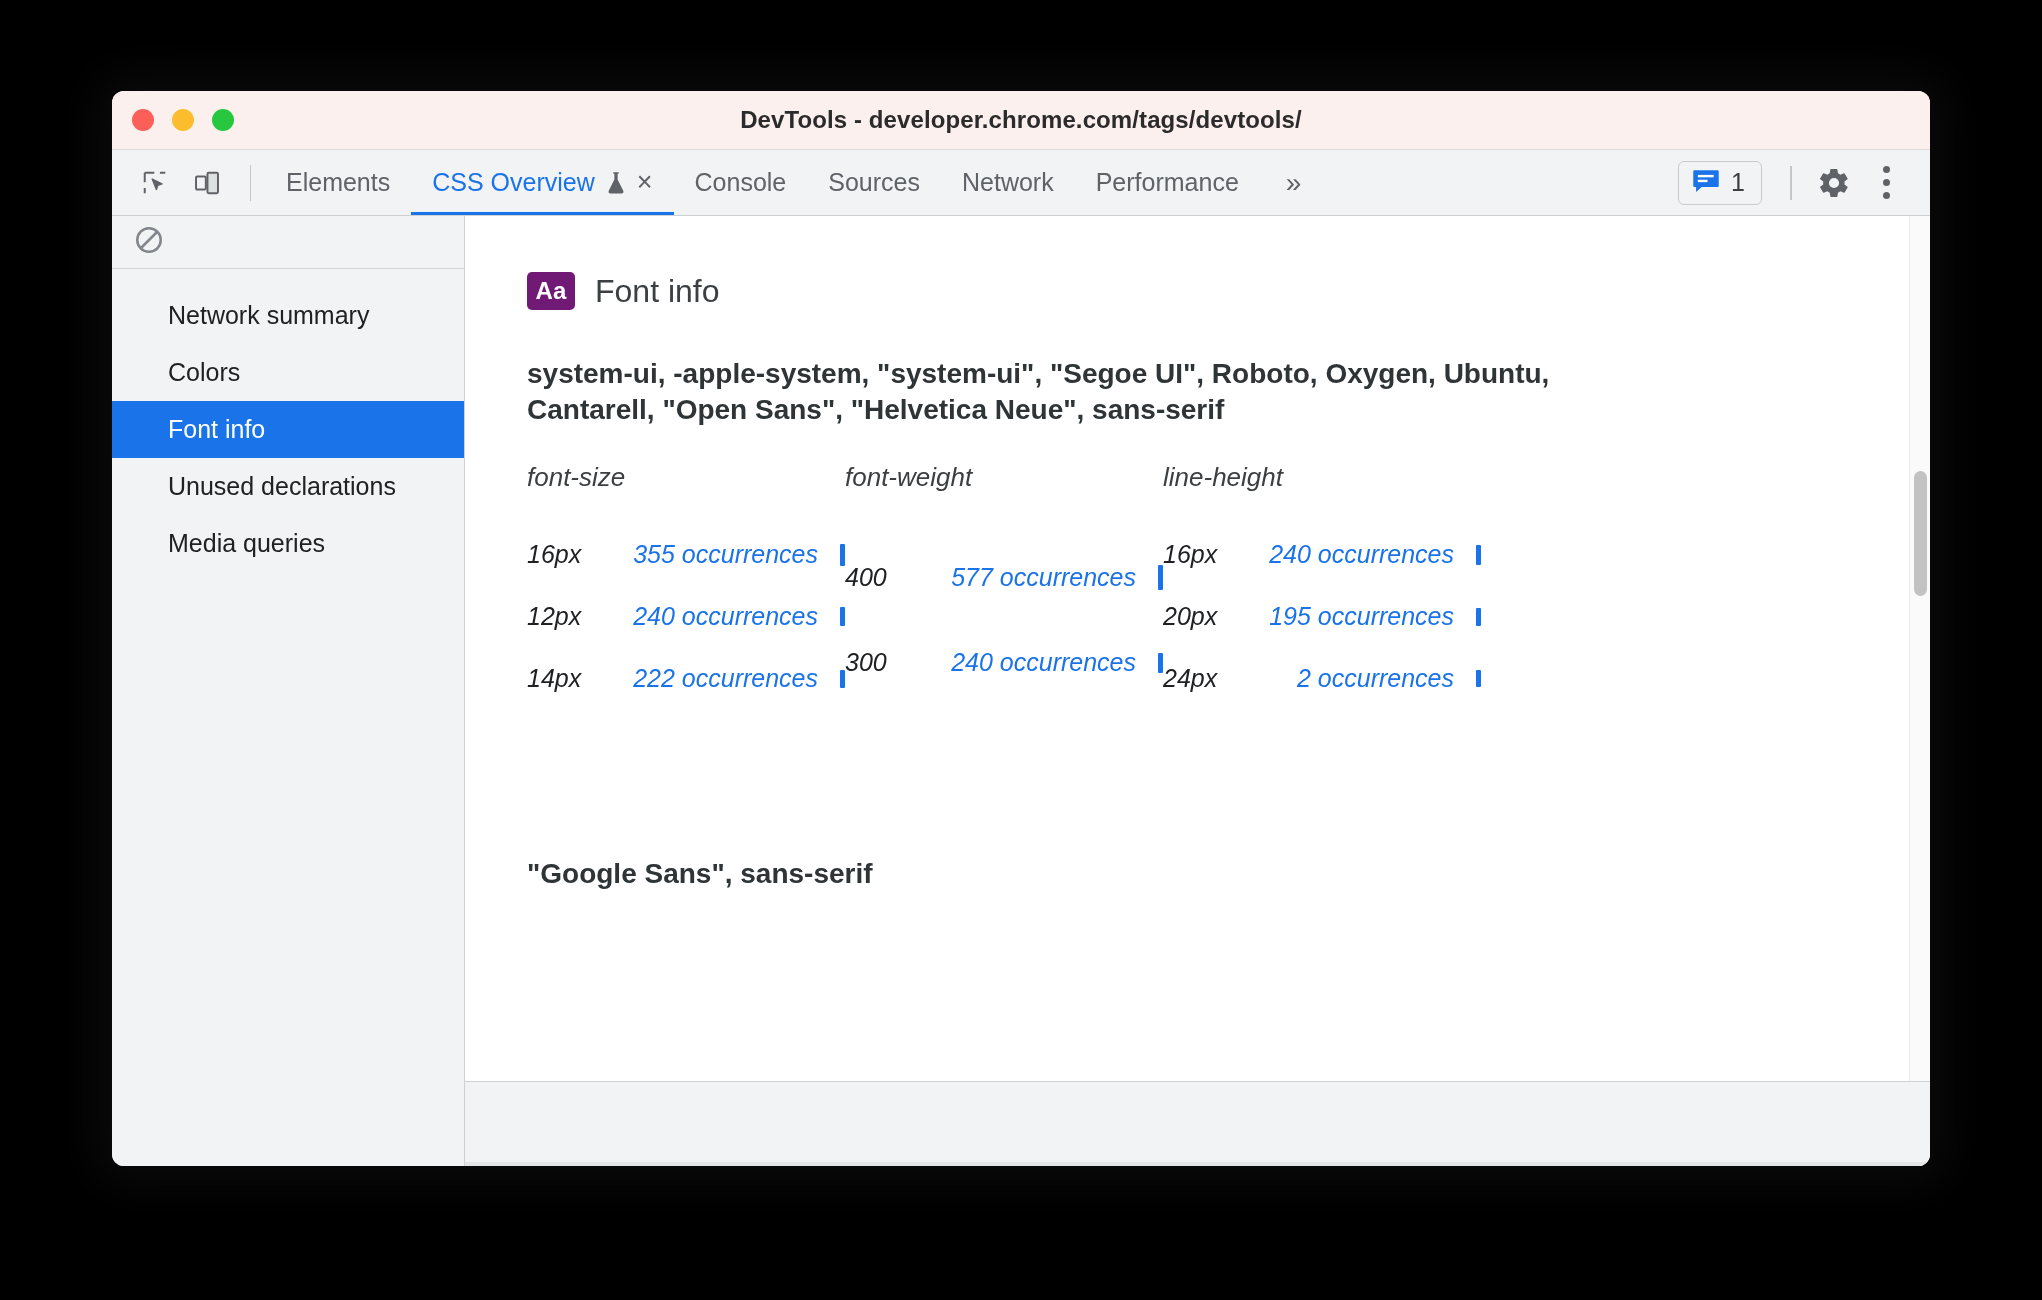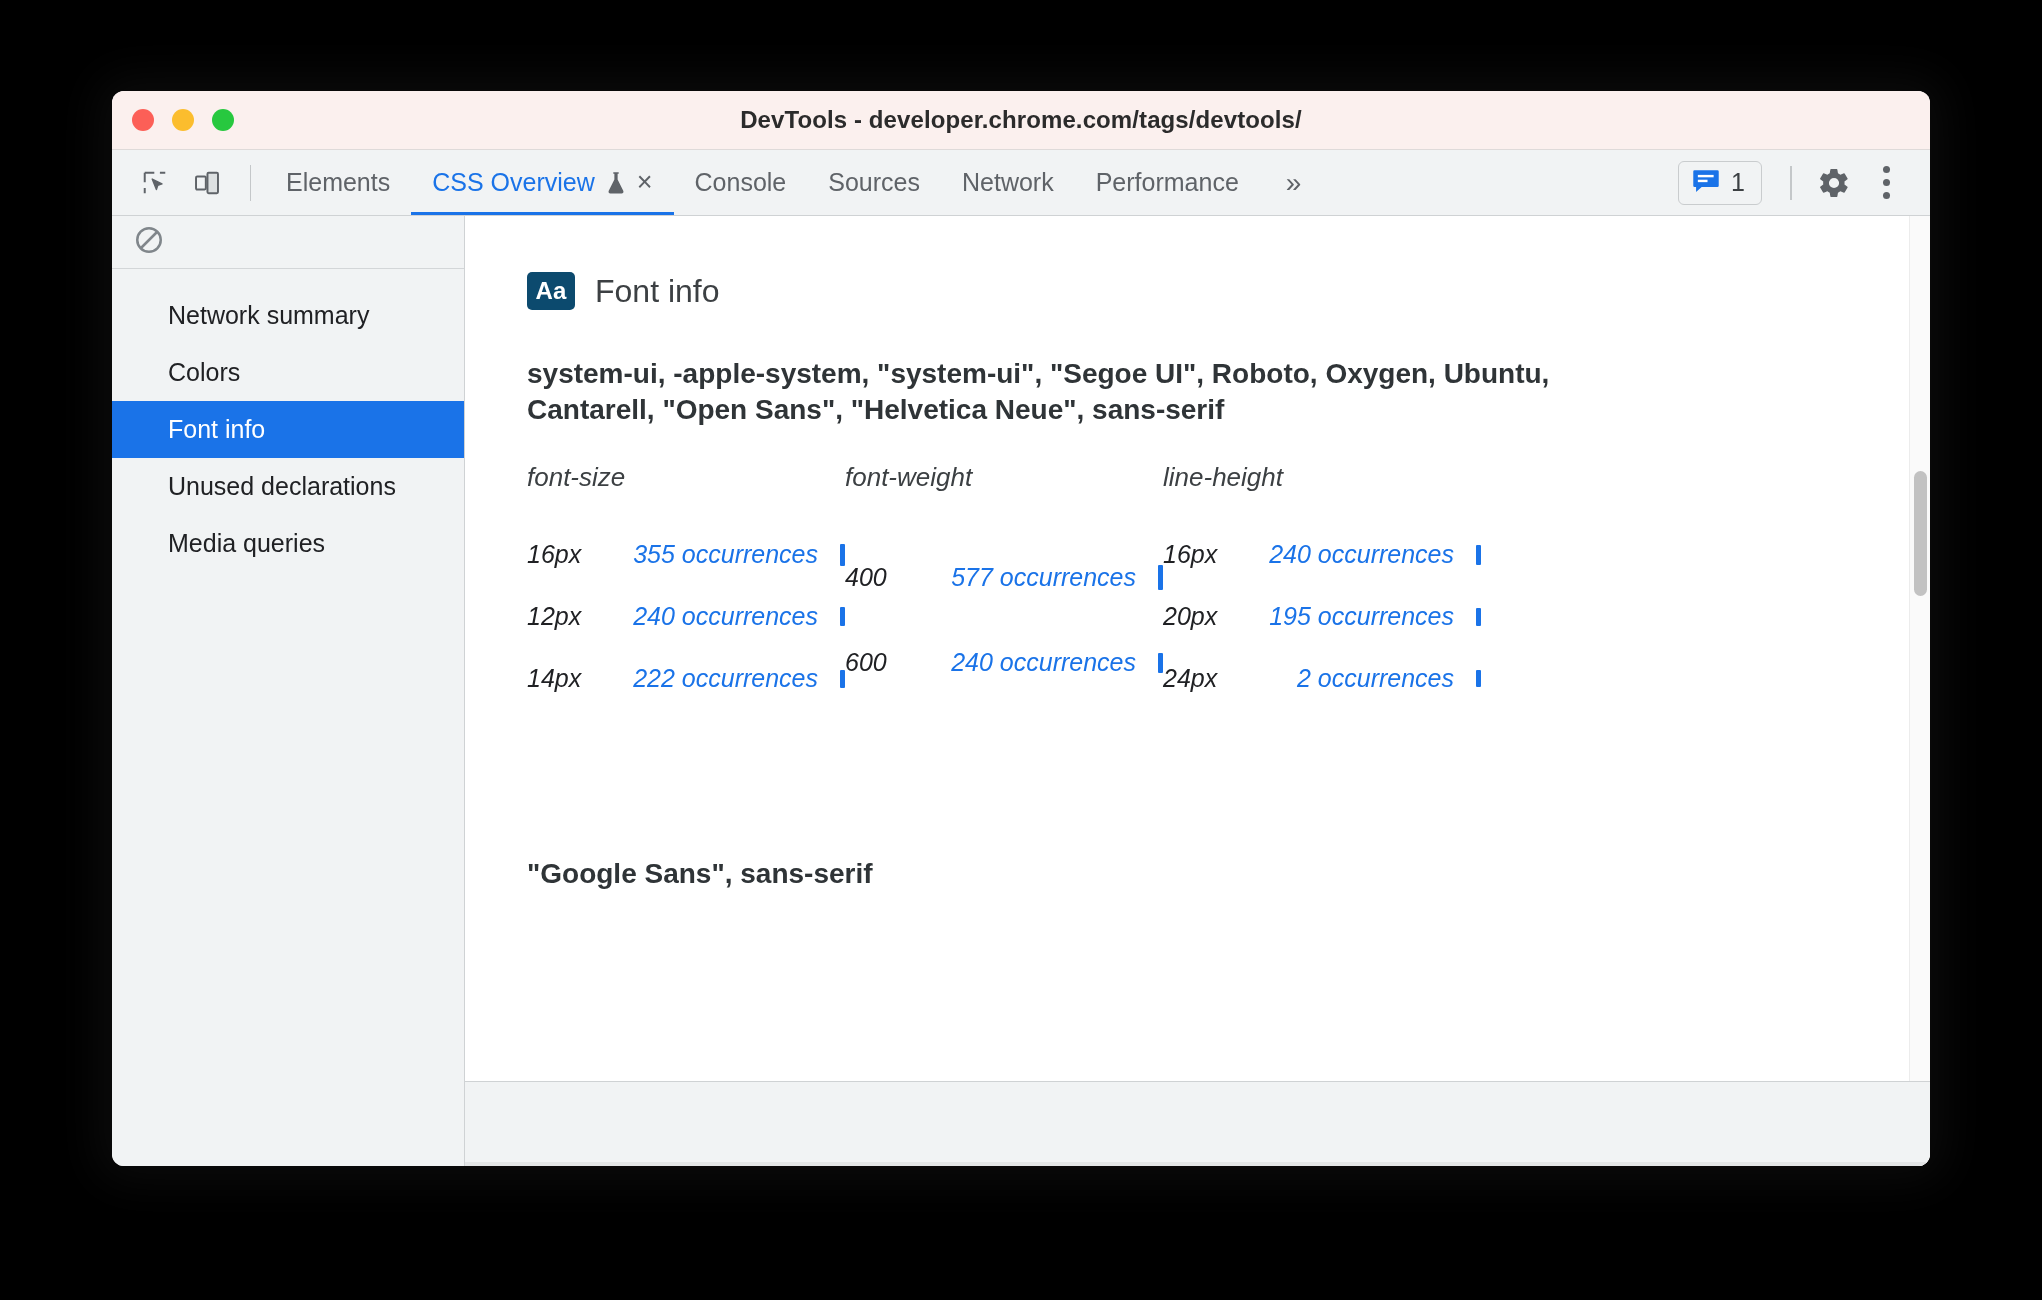--- a/index.html
+++ b/index.html
@@ -240,21 +240,21 @@
   }
   .section-head {
     display: flex;
     align-items: center;
     gap: 20px;
     margin-bottom: 46px;
   }
   .aa-badge {
     width: 48px;
     height: 38px;
-    background: #0c4a6e;
+    background: #701a75;
     border-radius: 5px;
     color: #ffffff;
     font-size: 24px;
     font-weight: bold;
     display: flex;
     align-items: center;
     justify-content: center;
     letter-spacing: 0.2px;
   }
   .section-title {
@@ -504,21 +504,21 @@
           </div>
 
           <div class="metric-col c2">
             <div class="metric-head">font-weight</div>
             <div class="metric-row">
               <span class="metric-label">400</span>
               <span class="metric-occ">577 occurrences</span>
               <span class="metric-bar" style="height:25px"></span>
             </div>
             <div class="metric-row">
-              <span class="metric-label">600</span>
+              <span class="metric-label">300</span>
               <span class="metric-occ">240 occurrences</span>
               <span class="metric-bar" style="height:20px"></span>
             </div>
           </div>
 
           <div class="metric-col c3">
             <div class="metric-head">line-height</div>
             <div class="metric-row">
               <span class="metric-label">16px</span>
               <span class="metric-occ">240 occurrences</span>

